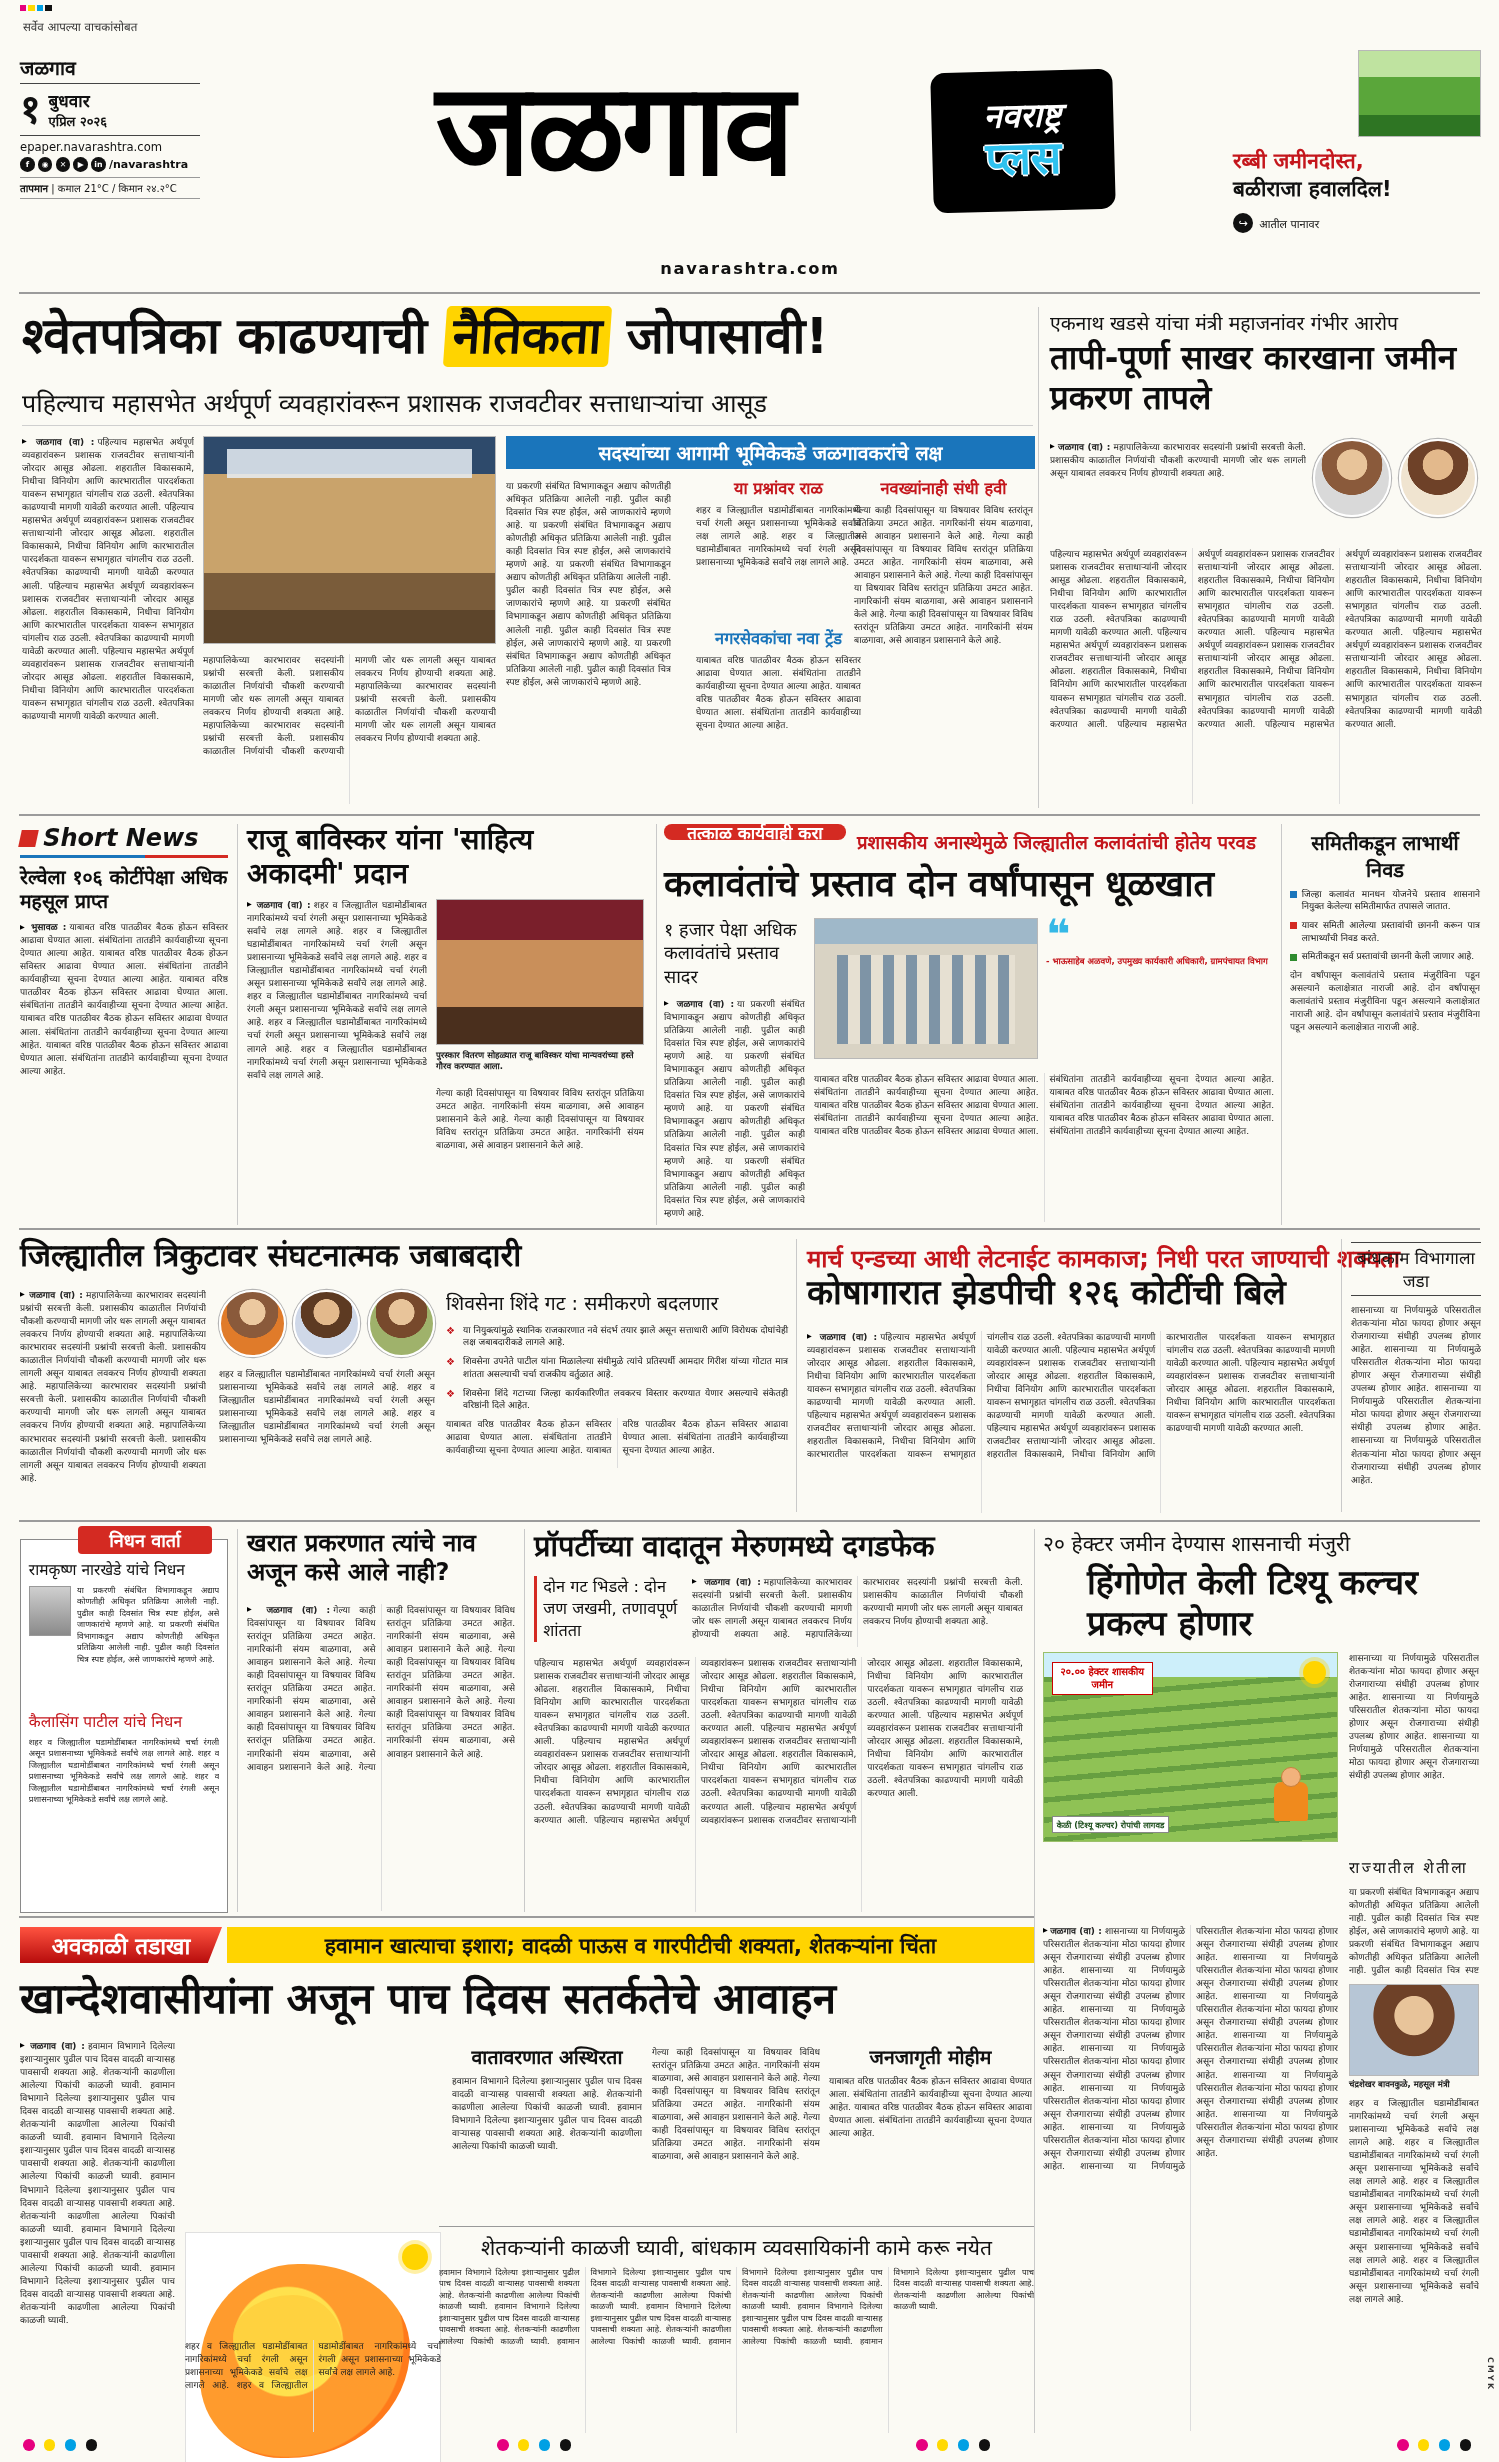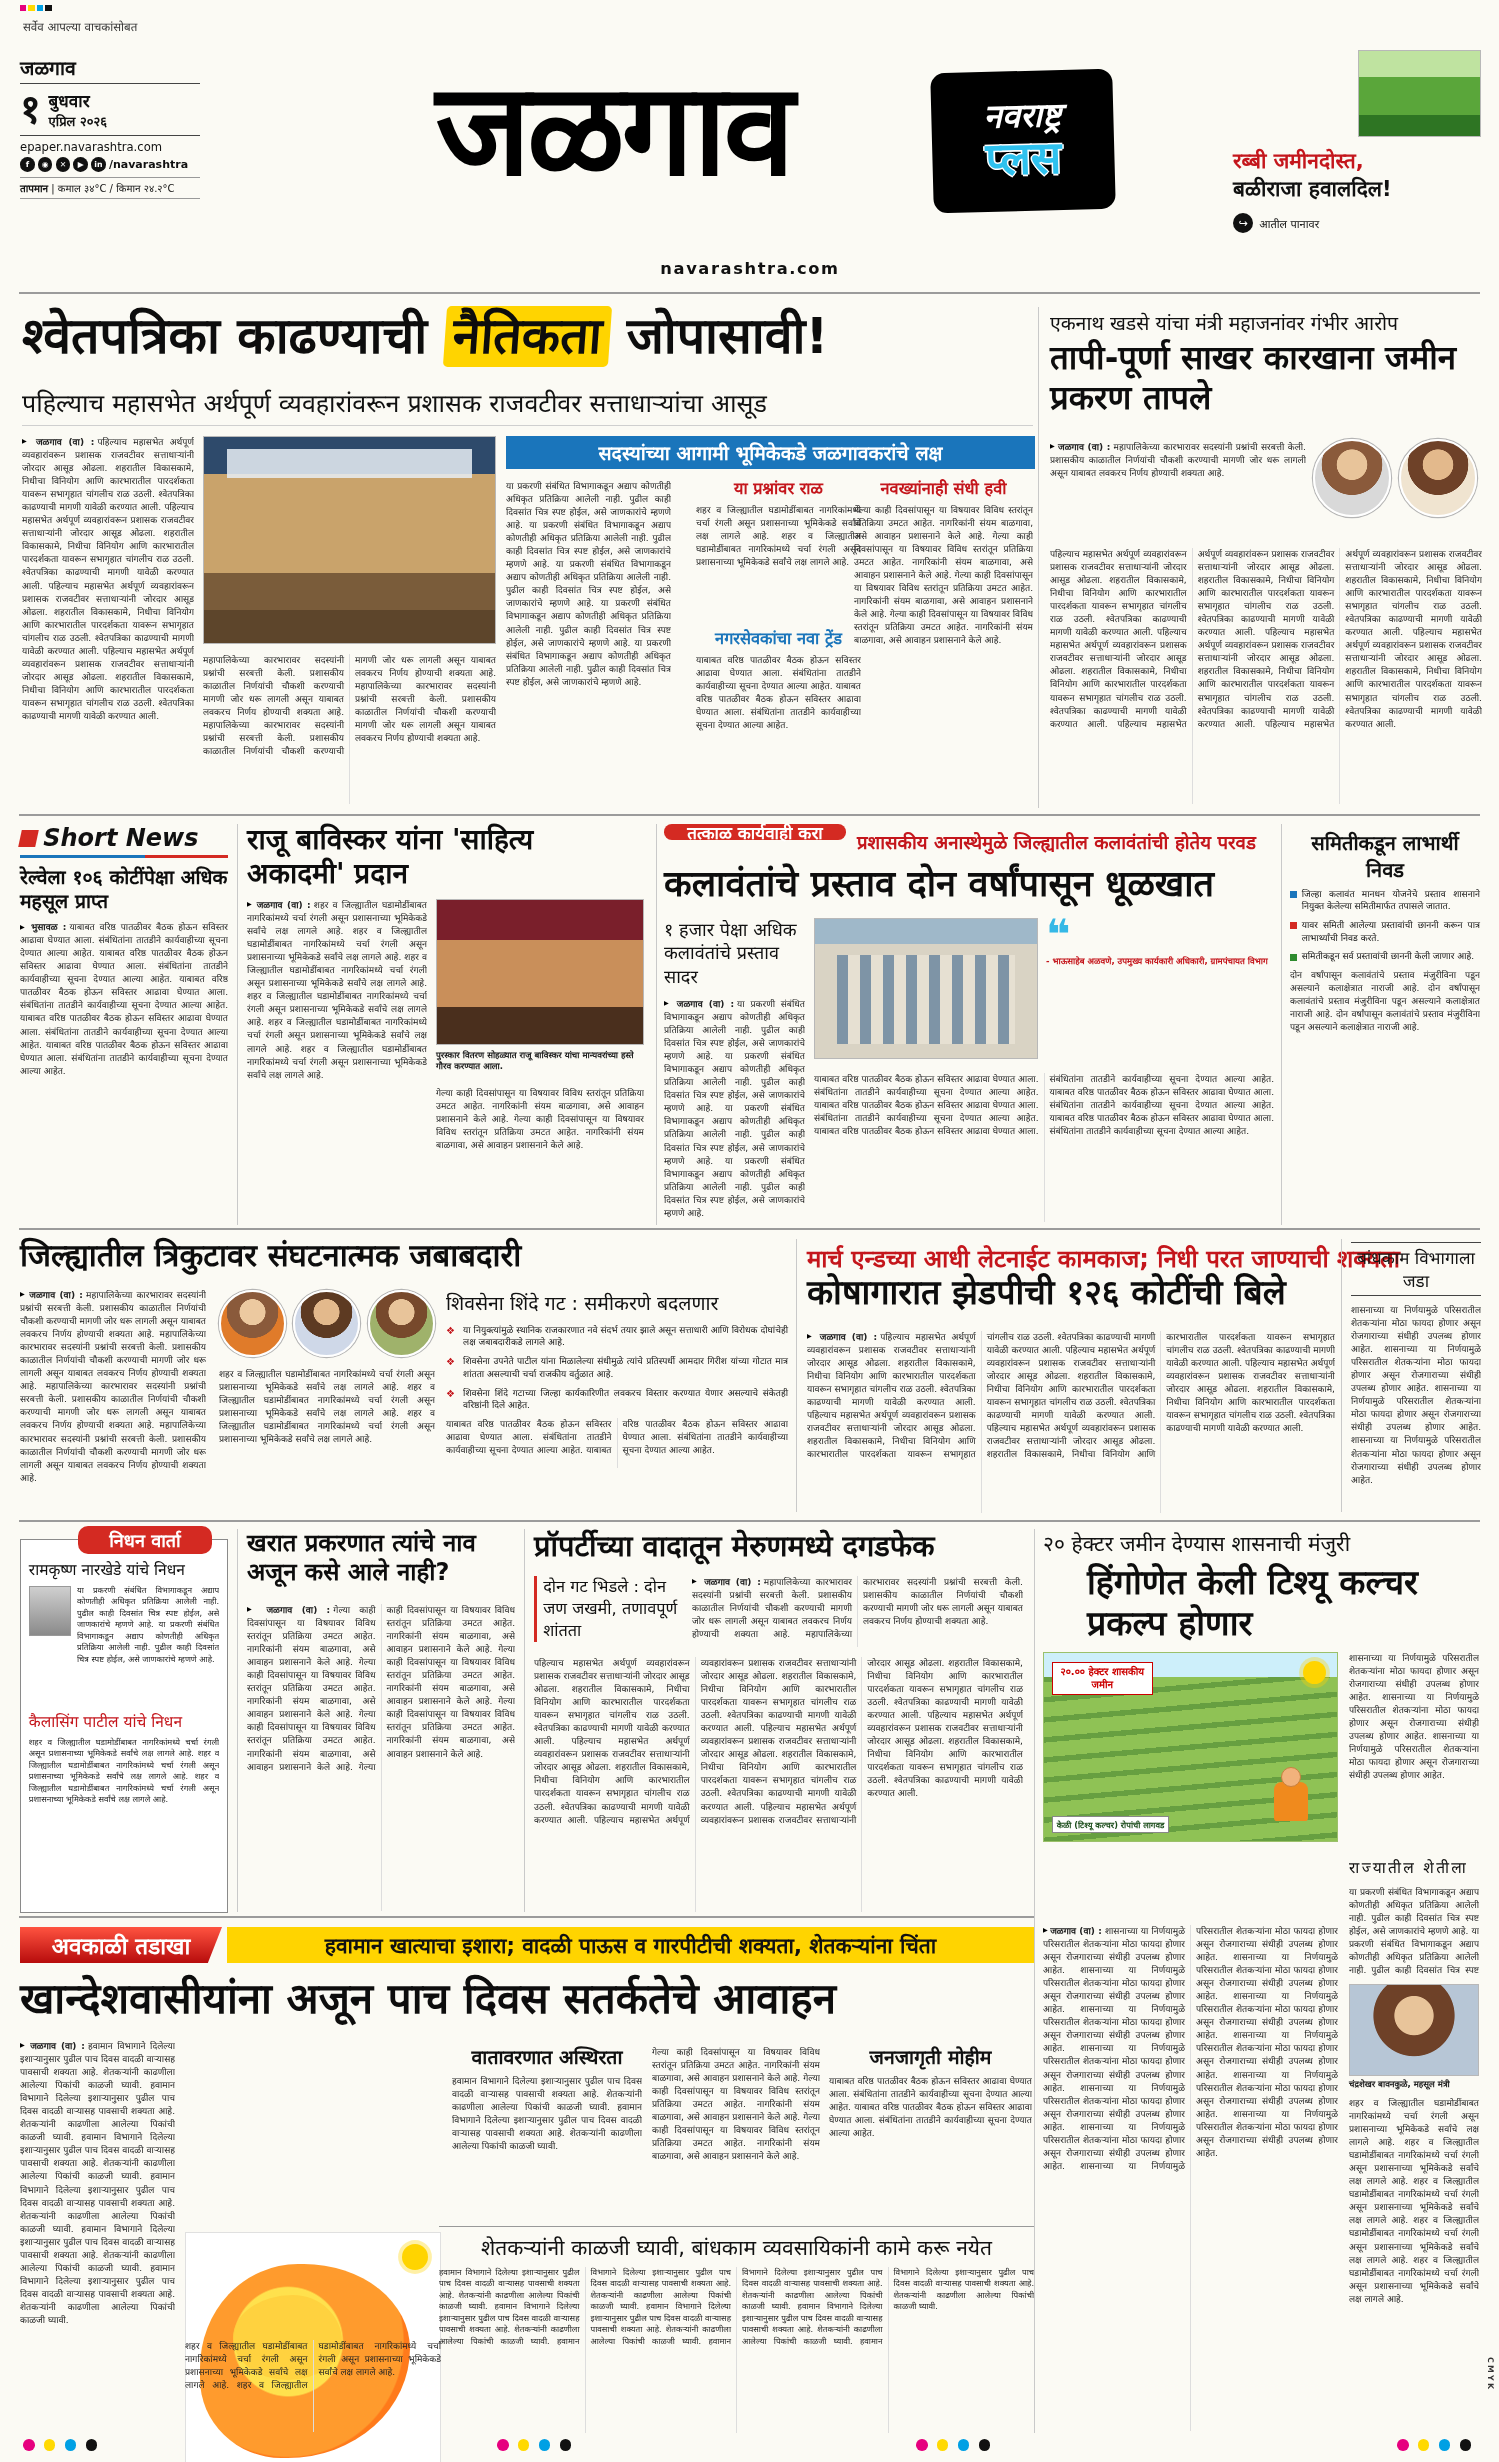--- a/index.html
+++ b/index.html
@@ -30,21 +30,21 @@
 .soc .ic{width:14.7px;height:14.7px;border-radius:50%;background:#111;color:#fff;font-size:7.8px;display:flex;align-items:center;justify-content:center;font-weight:700}
 .mark{background:#ffd400;padding:0 7.8px;border-radius:4.7px;display:inline-block;transform:skewX(-4deg)}
 .pill{background:#d42a22;color:#fff;font-weight:800;border-radius:7.8px;display:flex;align-items:center;justify-content:center}
 .circle{border-radius:50%;border:2.3px solid #fff;box-shadow:0 0 0 1.2px #b5b5b5}
 .photo{border:0.8px solid #b8b8b8}
 .sbul{display:flex;gap:4.7px;margin-bottom:6.2px;font-size:9px;line-height:1.4;text-align:justify}
 .sq{width:7px;height:7px;flex:0 0 7px;margin-top:3.1px;display:inline-block}
 .dia{color:#c4161c;font-size:10px;flex:0 0 12.4px}
 .quote-mark{font-size:42px;line-height:.8;color:#35b8e6;font-weight:700}
 .nidhan-box{border:1.2px solid #8a8a8a;background:#fff}
-.nidhan-hdr{color:#fff;font-weight:800;font-size:18px;display:flex;align-items:center;justify-content:center;border-radius:10px}
+.nidhan-hdr{color:#fff;font-weight:800;font-size:18px;display:flex;align-items:center;justify-content:center;border-radius:4px}
 .wx-label{background:linear-gradient(180deg,#ff5340,#b70c0c);color:#fff;font-weight:800;font-size:22.5px;display:flex;align-items:center;justify-content:center;clip-path:polygon(0 0,100% 0,93% 100%,0 100%)}
 .wx-strip{display:flex;align-items:center;justify-content:center;font-weight:800;font-size:21px;color:#111}
 .farm{background:linear-gradient(180deg,#cdeffa 0 13%,#8fc255 13% 100%);position:relative;overflow:hidden;border:0.8px solid #9bc06a}
 .farm .rows{position:absolute;left:0;right:0;top:13%;bottom:0;background:repeating-linear-gradient(175deg,rgba(28,94,27,.35) 0 5.4px,rgba(255,255,255,0) 5.4px 20px)}
 .farm .lbl{position:absolute;background:#fff;border:0.8px solid #c00;color:#c00;font-weight:800;font-size:10px;padding:3.1px 4.7px;text-align:center;line-height:1.25}
 .farm .lbl2{position:absolute;background:#fff;font-size:8.2px;font-weight:700;padding:2.3px 3.9px;border:0.8px solid #888;color:#1c4d1c}
 .mapbox{background:#fff;position:relative;overflow:hidden;border:0.8px solid #e0e0e0}
 .blob1{position:absolute;border-radius:48% 52% 60% 40%/55% 45% 58% 42%;background:radial-gradient(circle at 42% 40%,#ffe14d 0 32%,#ff9b2d 33% 68%,#ff7a1a 69%)}
 .blob2{position:absolute;border-radius:55% 45% 50% 50%/50% 55% 45% 50%;background:#ffcf3d;opacity:.85}
 .farmer-body{position:absolute;width:34px;height:39px;border-radius:7.8px 7.8px 3.1px 3.1px;background:#f08a1d}
@@ -84,21 +84,21 @@
     <span class="ic">f</span>
     <span class="ic">◉</span>
     <span class="ic">✕</span>
     <span class="ic">▶</span>
     <span class="ic">in</span>
     <span style="font-size:11px;font-weight:700">/navarashtra</span>
   </div>
   <div style="font-size:10px;margin-top:4.7px;border-top:0.8px solid #999;border-bottom:0.8px solid #999;padding:3.1px 0">
     <span class="b">तापमान</span>
     <span> | </span>
-    <span>कमाल ३४°C / किमान २४.२°C</span>
+    <span>कमाल 21°C / किमान २४.२°C</span>
   </div>
 </div>
 
 <div class="masthead abs" style="left:303px;top:56px;width:621px">जळगाव</div>
 <div class="brand abs" style="left:932px;top:71px;width:182px;height:140px">
   <div class="l1">नवराष्ट्र</div>
   <div class="l2">प्लस</div>
 </div>
 <div class="abs photo" style="left:1358px;top:50px;width:123px;height:87px;background:linear-gradient(180deg,#bfe3a0 0 30%,#5aa63a 30% 75%,#2e7523 75%)"></div>
 <div class="abs" style="left:1233px;top:146px;width:252px">

